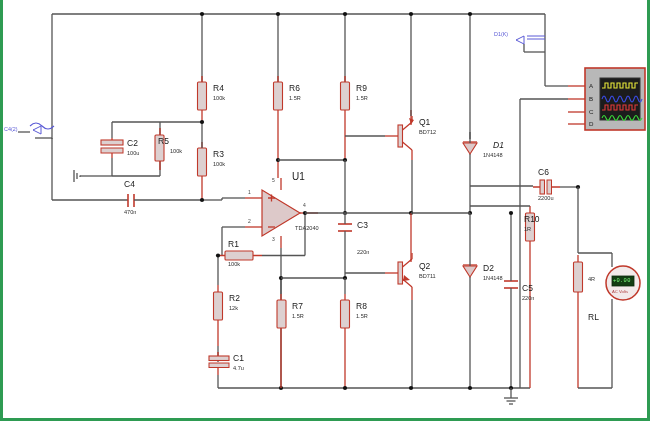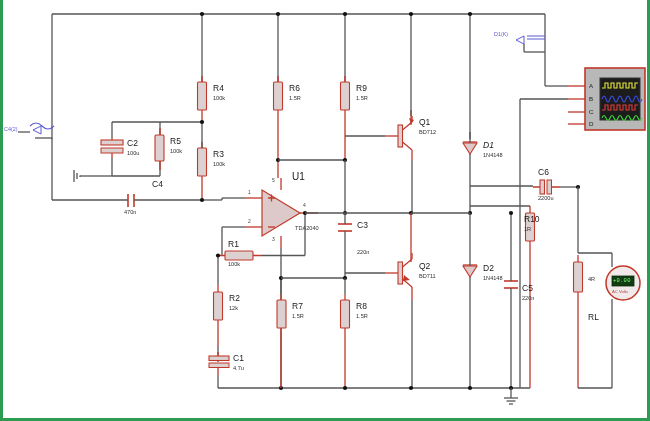--- a/index.html
+++ b/index.html
@@ -308,27 +308,27 @@
 
   <div class="lbl ref" style="left:213px;top:150px;">R3</div>
   <div class="lbl val" style="left:213px;top:162px;">100k</div>
 
   <div class="lbl ref" style="left:289px;top:84px;">R6</div>
   <div class="lbl val" style="left:289px;top:96px;">1.5R</div>
 
   <div class="lbl ref" style="left:356px;top:84px;">R9</div>
   <div class="lbl val" style="left:356px;top:96px;">1.5R</div>
 
-  <div class="lbl ref" style="left:170px;top:137px;">R5</div>
+  <div class="lbl ref" style="left:158px;top:137px;">R5</div>
   <div class="lbl val" style="left:170px;top:149px;">100k</div>
 
   <div class="lbl ref" style="left:127px;top:139px;">C2</div>
   <div class="lbl val" style="left:127px;top:151px;">100u</div>
 
-  <div class="lbl ref" style="left:124px;top:180px;margin-left:28px;">C4</div>
+  <div class="lbl ref" style="left:124px;top:180px;">C4</div>
   <div class="lbl val" style="left:124px;top:210px;">470n</div>
 
   <div class="lbl ref" style="left:292px;top:172px;font-size:10px;">U1</div>
   <div class="lbl val" style="left:295px;top:226px;">TDA2040</div>
   <div class="lbl pin" style="left:248px;top:190px;">1</div>
   <div class="lbl pin" style="left:248px;top:219px;">2</div>
   <div class="lbl pin" style="left:272px;top:237px;">3</div>
   <div class="lbl pin" style="left:303px;top:203px;">4</div>
   <div class="lbl pin" style="left:272px;top:178px;">5</div>
 
@@ -349,21 +349,21 @@
 
   <div class="lbl ref" style="left:233px;top:354px;">C1</div>
   <div class="lbl val" style="left:233px;top:366px;">4.7u</div>
 
   <div class="lbl ref" style="left:419px;top:118px;">Q1</div>
   <div class="lbl val" style="left:419px;top:130px;">BD712</div>
 
   <div class="lbl ref" style="left:419px;top:262px;">Q2</div>
   <div class="lbl val" style="left:419px;top:274px;">BD711</div>
 
-  <div class="lbl ref" style="left:483px;top:141px;font-style:italic;">D1</div>
+  <div class="lbl ref" style="left:493px;top:141px;font-style:italic;">D1</div>
   <div class="lbl val" style="left:483px;top:153px;">1N4148</div>
 
   <div class="lbl ref" style="left:483px;top:264px;">D2</div>
   <div class="lbl val" style="left:483px;top:276px;">1N4148</div>
 
   <div class="lbl ref" style="left:538px;top:168px;">C6</div>
   <div class="lbl val" style="left:538px;top:196px;">2200u</div>
 
   <div class="lbl ref" style="left:524px;top:215px;">R10</div>
   <div class="lbl val" style="left:524px;top:227px;">1R</div>

